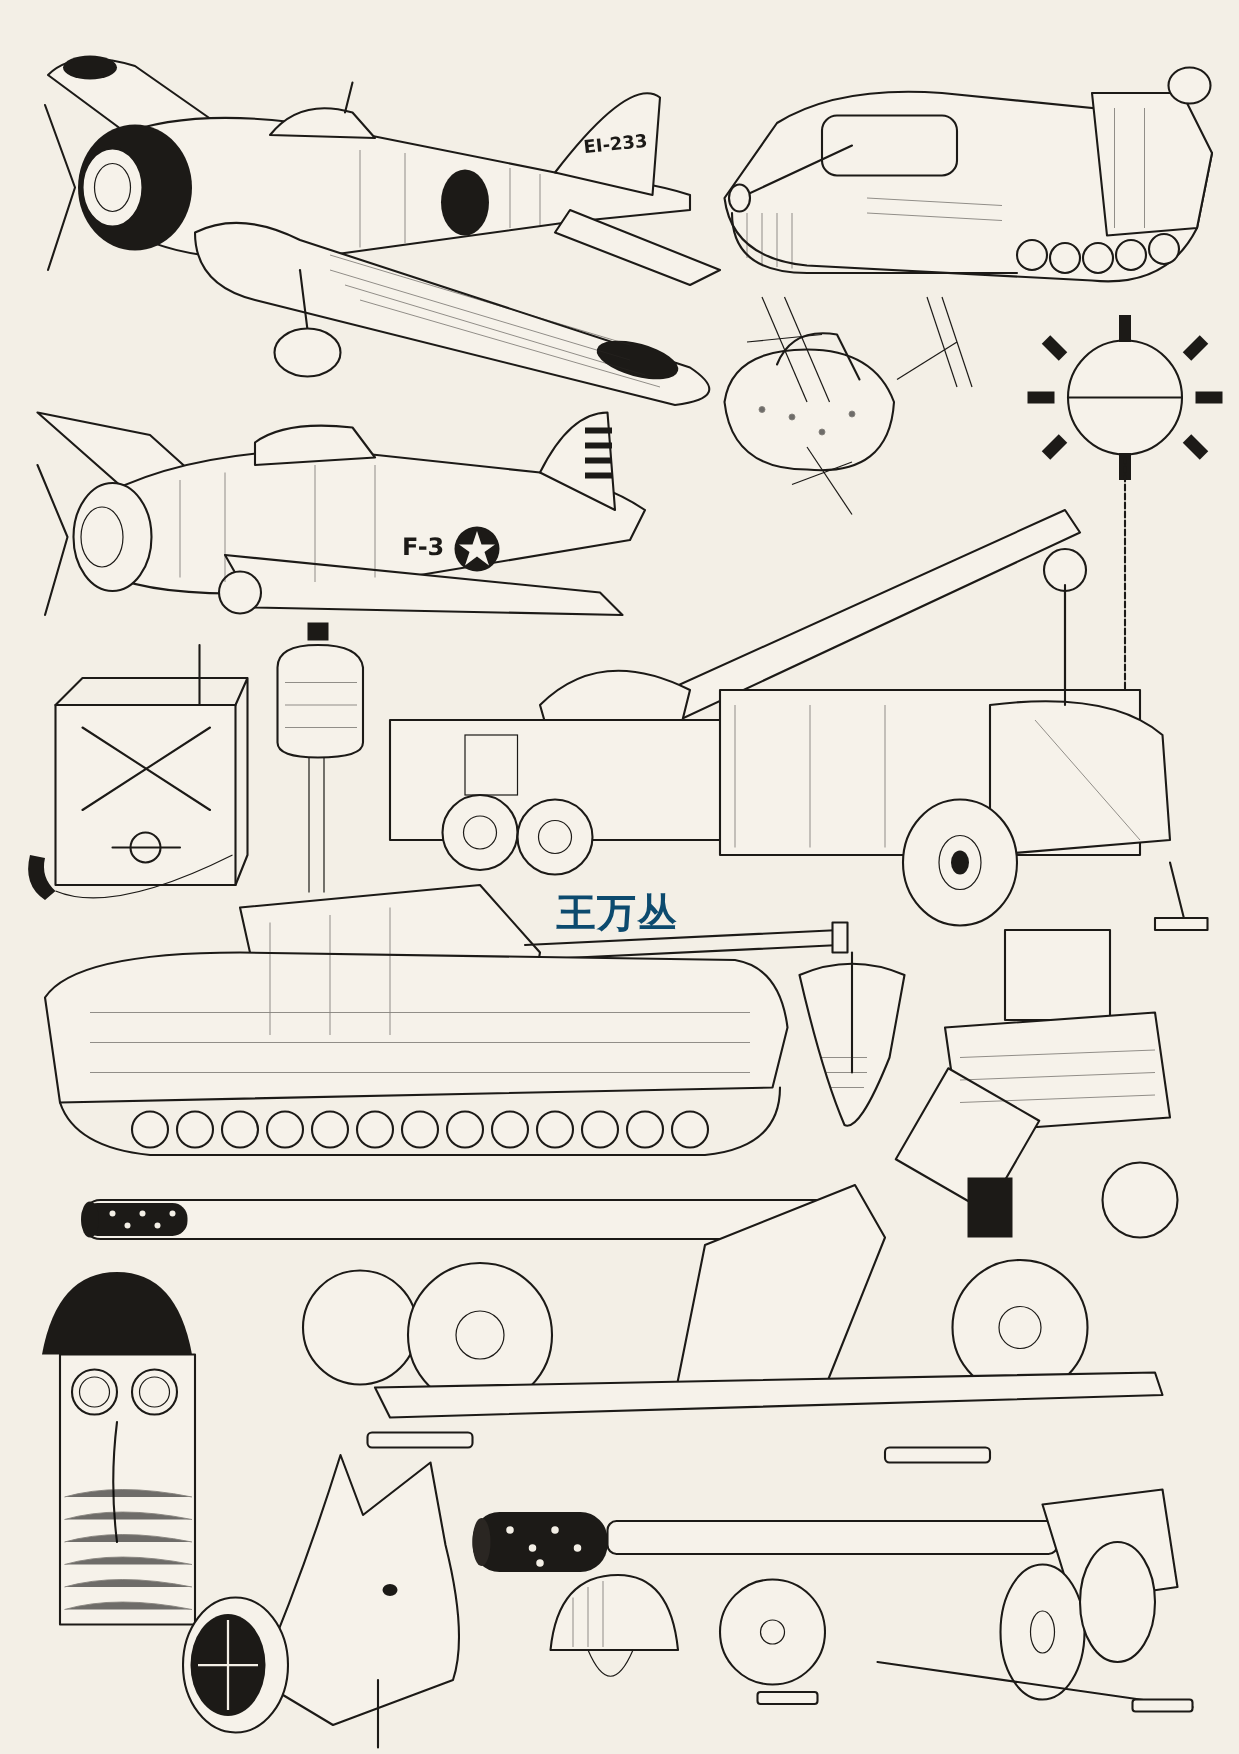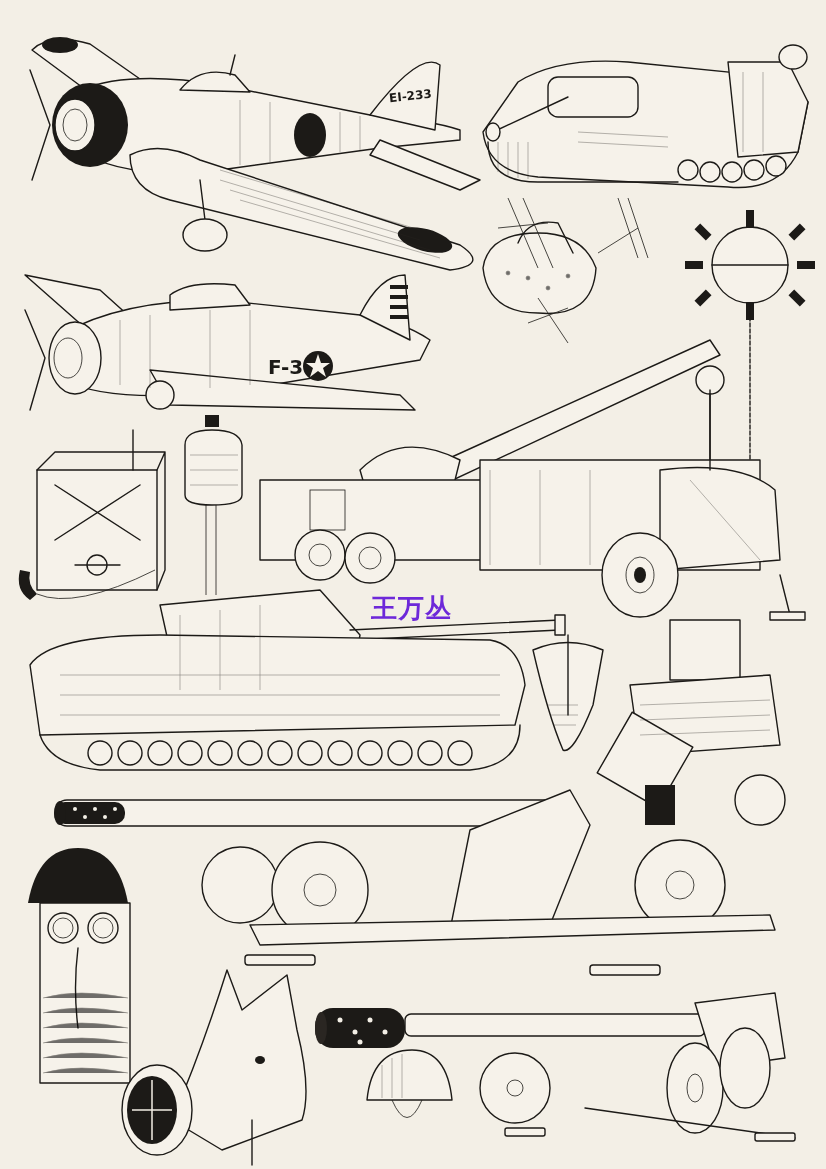--- a/index.html
+++ b/index.html
@@ -6,21 +6,21 @@
   body{width:826px;height:1169px;background:#f3efe6;overflow:hidden;position:relative;font-family:"DejaVu Sans",sans-serif;}
   .sheet{position:absolute;left:0;top:0;width:826px;height:1169px;background:#f3efe6;}
   .item{position:absolute;}
   .item svg{width:100%;height:100%;display:block;overflow:visible;}
   .ink{stroke:#1c1a17;fill:none;stroke-width:1.4;stroke-linejoin:round;stroke-linecap:round;}
   .ink2{stroke:#1c1a17;fill:none;stroke-width:0.8;}
   .fillp{fill:#f6f2ea;}
   .dark{fill:#1c1a17;}
   .hatch{stroke:#2a2724;stroke-width:0.6;opacity:.55;}
   .marking{position:absolute;font-family:"DejaVu Sans",sans-serif;font-weight:bold;color:#1c1a17;letter-spacing:0px;}
-  .watermark{position:absolute;left:371px;top:591px;font-family:"DejaVu Sans",sans-serif;font-weight:bold;font-size:26px;color:#6d28d9;letter-spacing:1px;}
+  .watermark{position:absolute;left:371px;top:591px;font-family:"DejaVu Sans",sans-serif;font-weight:bold;font-size:26px;color:#0c4a6e;letter-spacing:1px;}
 </style>
 </head>
 <body>
 
 <div class="sheet">
 
   <div class="item" style="left:20px;top:30px;width:470px;height:245px;">
     <svg viewBox="0 0 470 245">
 
       <path class="ink fillp" d="M12 20 Q30 2 70 14 L150 70 L120 100 Z"></path>
@@ -111,21 +111,21 @@
       <polygon fill="#f6f2ea" points="298,84 301,93 310,93 303,98 306,107 298,101 290,107 293,98 286,93 295,93"></polygon>
       <ellipse class="ink fillp" cx="140" cy="125" rx="14" ry="14"></ellipse>
       <g class="hatch">
         <line x1="100" y1="50" x2="100" y2="115"></line>
           <line x1="130" y1="45" x2="130" y2="118"></line>
         <line x1="190" y1="40" x2="190" y2="118"></line>
           <line x1="230" y1="40" x2="230" y2="115"></line>
       </g>
     </svg>
   </div>
-  <div class="marking" style="left:268px;top:355px;font-size:20px;">F-3</div>
+  <div class="marking" style="left:268px;top:355px;font-size:16px;">F-3</div>
 
   <div class="item" style="left:478px;top:198px;width:175px;height:145px;">
     <svg viewBox="0 0 175 145">
       <path class="ink fillp" d="M5 70 Q10 35 60 35 Q105 35 118 70 Q115 120 60 115 Q10 115 5 70Z"></path>
       <path class="ink" d="M40 45 Q50 20 80 25 L95 55"></path>
       <g class="ink2">
           <line x1="30" y1="0" x2="60" y2="70"></line>
           <line x1="45" y1="0" x2="75" y2="70"></line>
           <line x1="20" y1="30" x2="70" y2="25"></line>
         </g>

